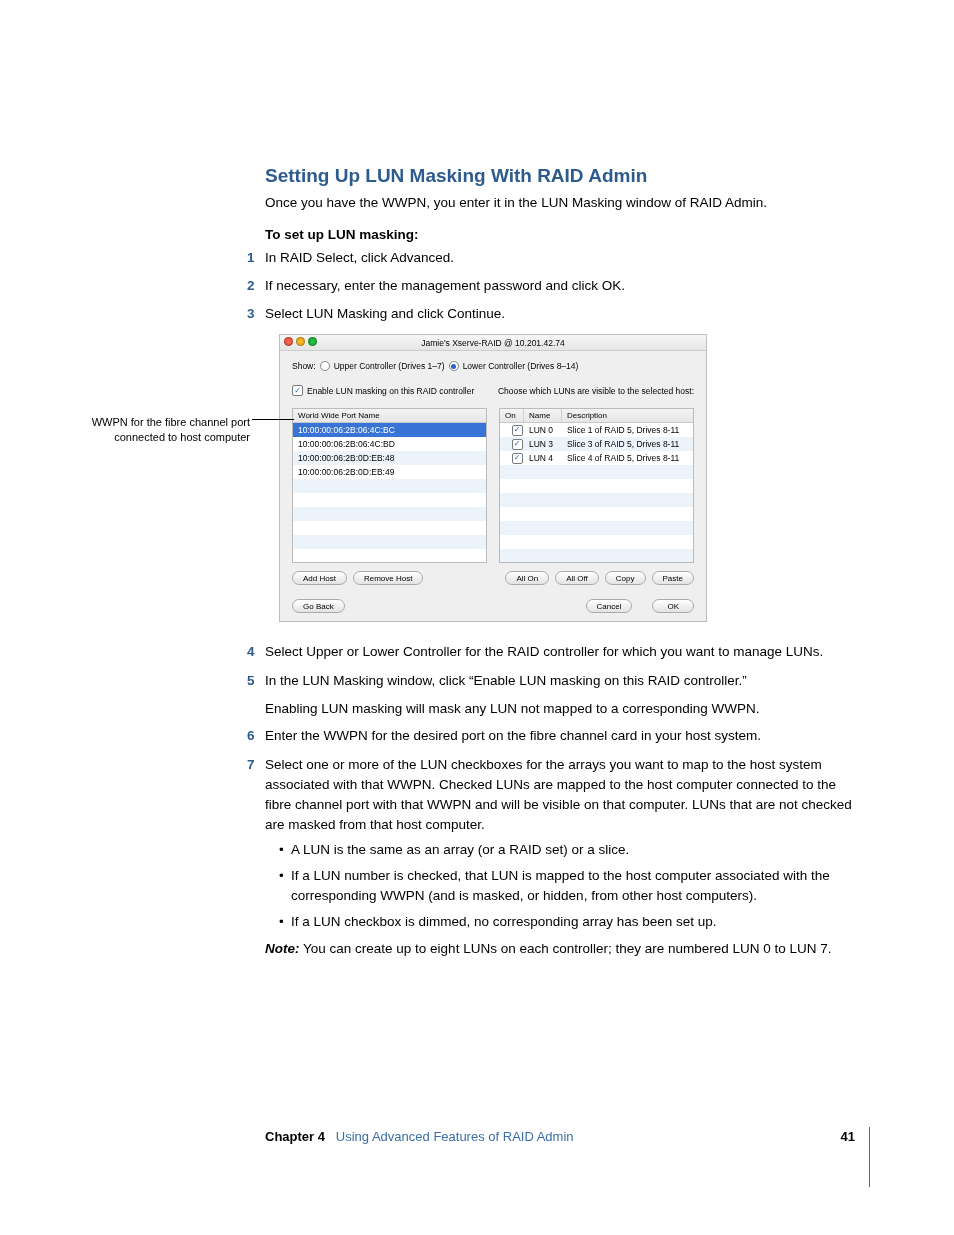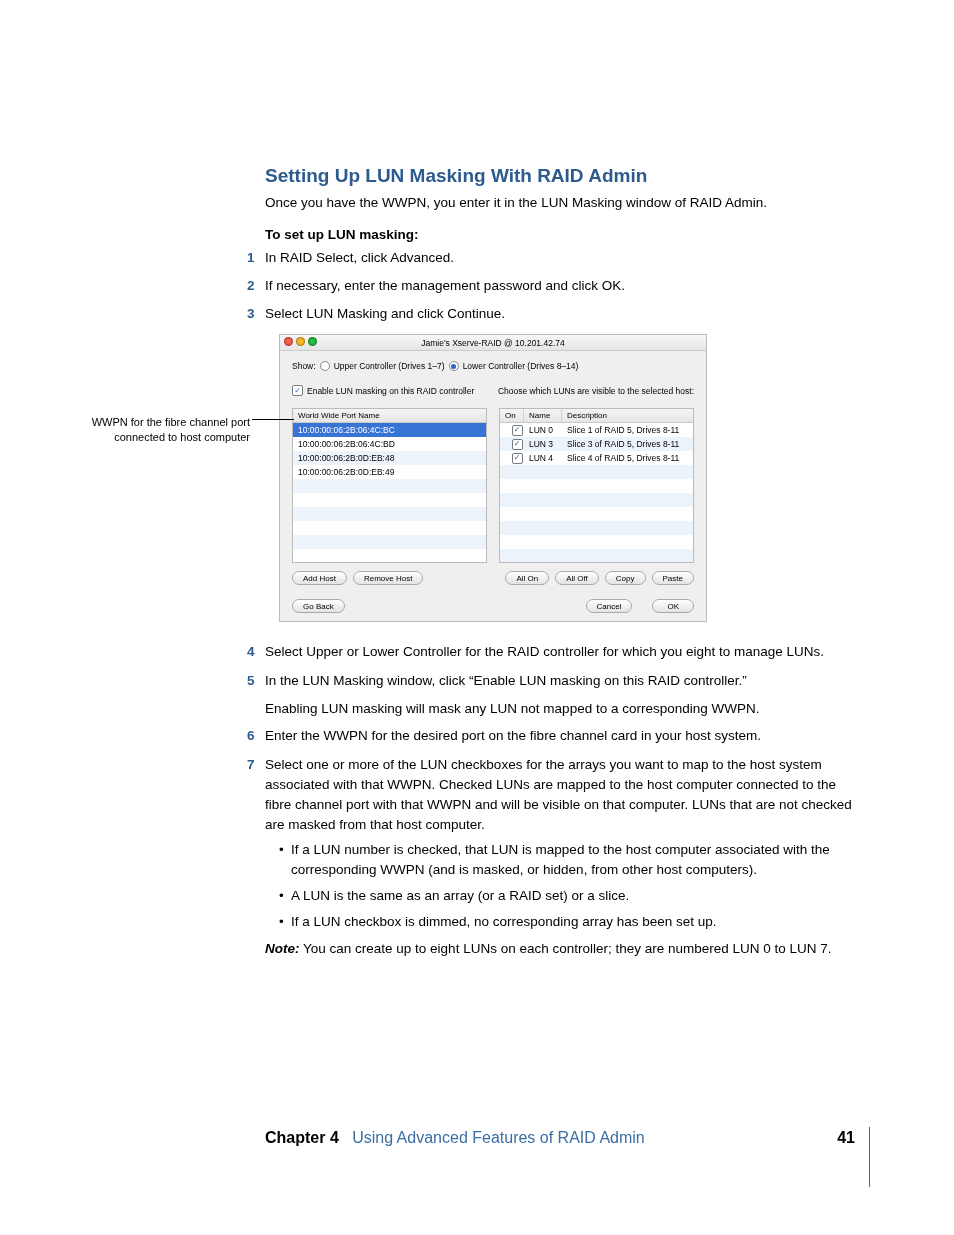--- a/index.html
+++ b/index.html
@@ -41,21 +41,21 @@
 .row { display: flex; padding: 2px 5px; height: 14px; align-items: center; }
 .row.sel { background: #3874d6; color: #fff; }
 .row.stripe { background: #edf3fa; }
 .btn-row { display: flex; gap: 6px; margin-top: 8px; }
 .aqua-btn { display: inline-flex; align-items: center; justify-content: center; height: 14px; padding: 0 10px; border-radius: 8px; background: linear-gradient(#ffffff,#e3e3e3); border: 1px solid #aaa; font-size: 8px; color: #000; }
 .bottom-row { display: flex; justify-content: space-between; align-items: center; margin-top: 14px; }
 .right-col-cells { display: flex; width: 100%; }
 .rc-on { width: 24px; display: flex; justify-content: center; }
 .rc-name { width: 38px; }
 .rc-desc { flex: 1; }
-.footer { position: absolute; left: 265px; top: 1129px; width: 590px; display: flex; justify-content: space-between; align-items: center; font-size: 16px; }
+.footer { position: absolute; left: 265px; top: 1129px; width: 590px; display: flex; justify-content: space-between; align-items: center; font-size: 13px; }
 .footer .left { color: #000; }
 .footer .left .chap-title { color: #3a6ea5; font-weight: normal; }
 .footer .right { color: #000; font-weight: bold; }
 .vline { position: absolute; left: 869px; top: 1127px; width: 1px; height: 60px; background: #3a6ea5; }
 </style>
 </head>
 <body>
 
 <div class="page">
   <div class="h1">Setting Up LUN Masking With RAID Admin</div>
@@ -176,29 +176,29 @@
           <div style="display:flex;gap:20px">
             <span class="aqua-btn">Cancel</span>
             <span class="aqua-btn" style="padding:0 14px">OK</span>
           </div>
         </div>
       </div>
     </div>
   </div>
 
   <ol class="num-list">
-    <li><span class="num">4</span><span>Select Upper or Lower Controller for the RAID controller for which you eight to manage LUNs.</span></li>
+    <li><span class="num">4</span><span>Select Upper or Lower Controller for the RAID controller for which you want to manage LUNs.</span></li>
     <li><span class="num">5</span><span>In the LUN Masking window, click “Enable LUN masking on this RAID controller.”</span>
       <div class="body-text" style="margin-top:8px;margin-bottom:0">Enabling LUN masking will mask any LUN not mapped to a corresponding WWPN.</div>
     </li>
     <li><span class="num">6</span><span>Enter the WWPN for the desired port on the fibre channel card in your host system.</span></li>
     <li><span class="num">7</span><span>Select one or more of the LUN checkboxes for the arrays you want to map to the host system associated with that WWPN. Checked LUNs are mapped to the host computer connected to the fibre channel port with that WWPN and will be visible on that computer. LUNs that are not checked are masked from that host computer.</span>
       <ul class="bullets">
+        <li>A LUN is the same as an array (or a RAID set) or a slice.</li>
         <li>If a LUN number is checked, that LUN is mapped to the host computer associated with the corresponding WWPN (and is masked, or hidden, from other host computers).</li>
-        <li>A LUN is the same as an array (or a RAID set) or a slice.</li>
         <li>If a LUN checkbox is dimmed, no corresponding array has been set up.</li>
       </ul>
       <div class="body-text" style="margin-top:6px"><span class="note-label">Note:</span><span>  You can create up to eight LUNs on each controller; they are numbered LUN 0 to LUN 7.</span></div>
     </li>
   </ol>
 </div>
 
 <div class="callout">WWPN for the fibre channel port connected to host computer</div>
 <div class="callout-line"></div>
 

